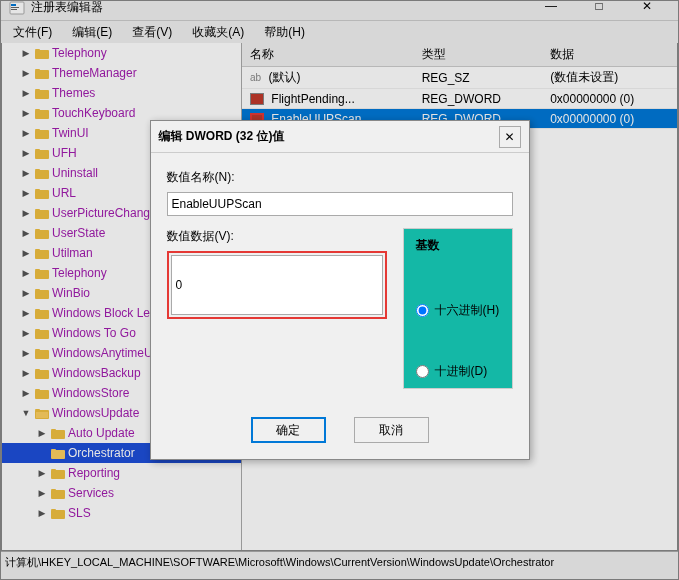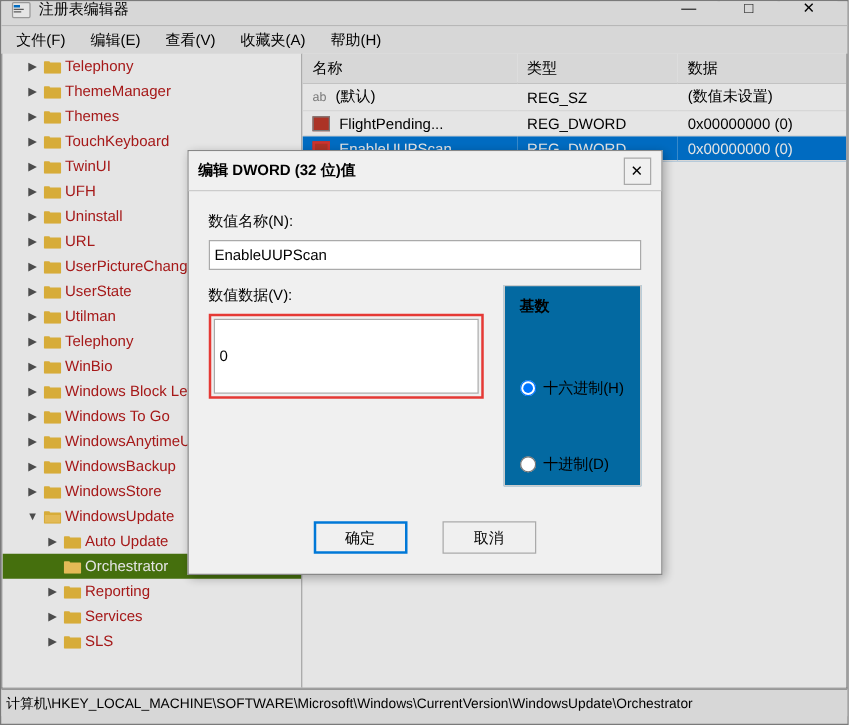--- a/index.html
+++ b/index.html
@@ -84,21 +84,21 @@
       overflow-x: hidden;
     }
     .tree-item {
       display: flex;
       align-items: center;
       padding: 1px 0;
       cursor: pointer;
       white-space: nowrap;
       height: 20px;
     }
-    .tree-item.selected { background: #4d7c0f; color: white; }
+    .tree-item.selected { background: #1d4ed8; color: white; }
     .tree-item.selected .tree-label { color: white; }
     .tree-expand {
       width: 16px;
       height: 16px;
       display: flex;
       align-items: center;
       justify-content: center;
       flex-shrink: 0;
       font-size: 9px;
       color: #555;
@@ -108,21 +108,21 @@
       height: 16px;
       flex-shrink: 0;
       margin-right: 2px;
       display: inline-flex;
       align-items: center;
       justify-content: center;
     }
     .folder-svg { width: 14px; height: 12px; }
     .tree-label {
       font-size: 12px;
-      color: #b91c1c;
+      color: #a21caf;
     }
     .indent1 { padding-left: 16px; }
     .indent2 { padding-left: 32px; }
 
     
     .right-panel {
       flex: 1;
       background: white;
       overflow-y: auto;
     }
@@ -242,21 +242,21 @@
       font-size: 12px;
       background: white;
       resize: none;
     }
     .dialog-radix-group {
       display: flex;
       flex-direction: column;
       gap: 8px;
       border: 1px solid #ccc;
       padding: 8px 12px;
-      background: #0369a1;
+      background: #14b8a6;
       min-width: 110px;
     }
     .radix-title {
       font-size: 12px;
       font-weight: bold;
       margin-bottom: 4px;
     }
     .radio-item {
       display: flex;
       align-items: center;

